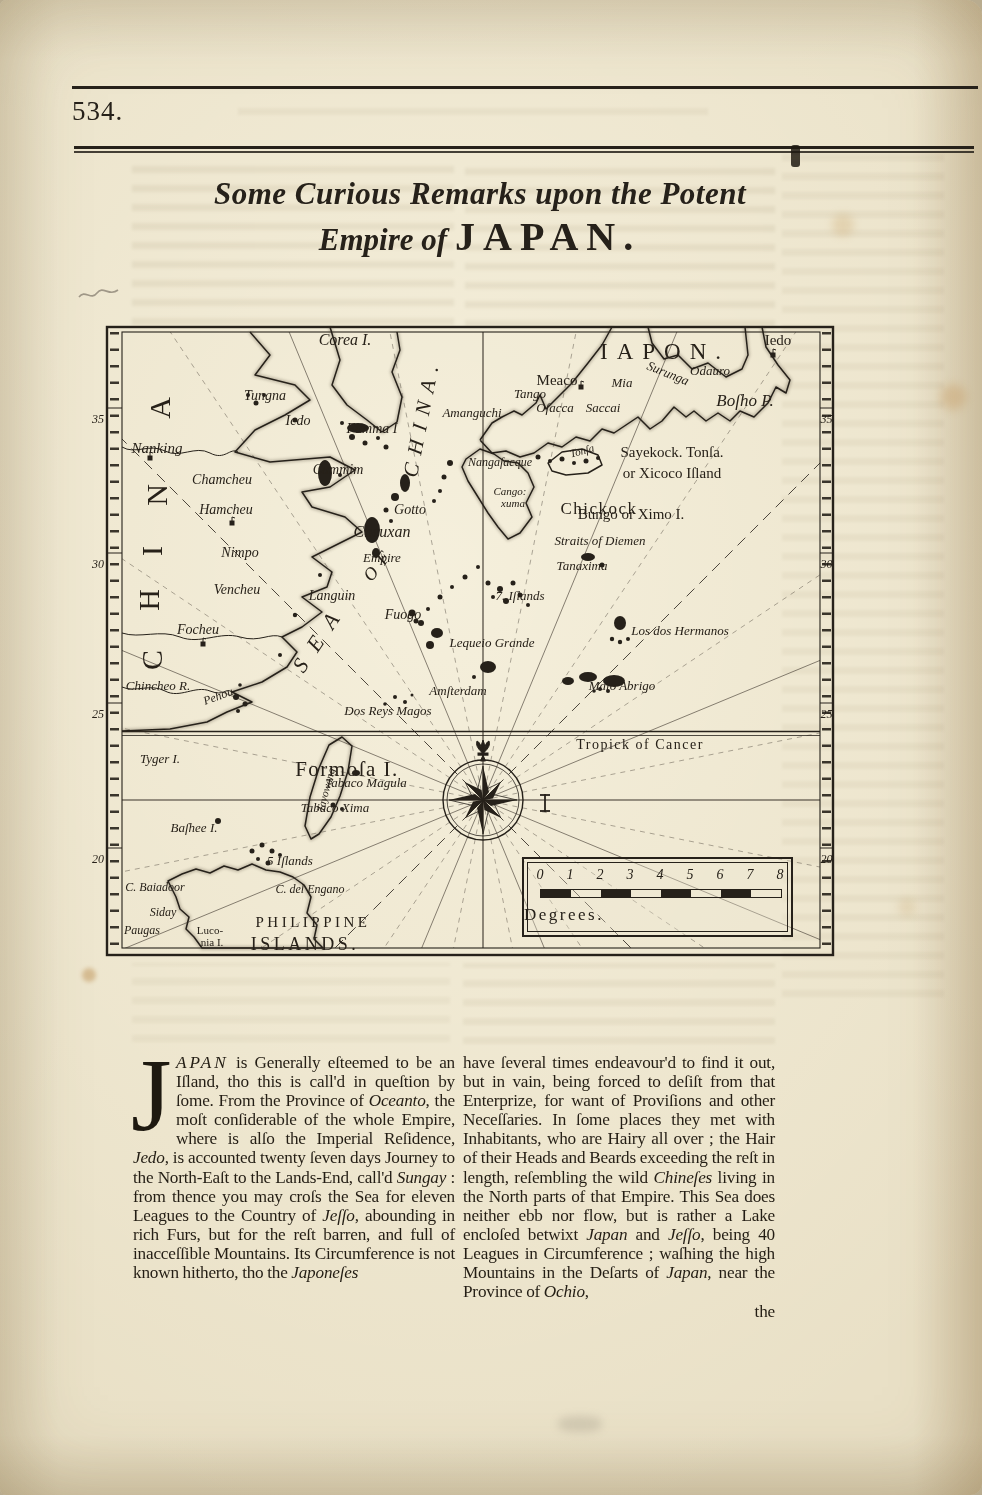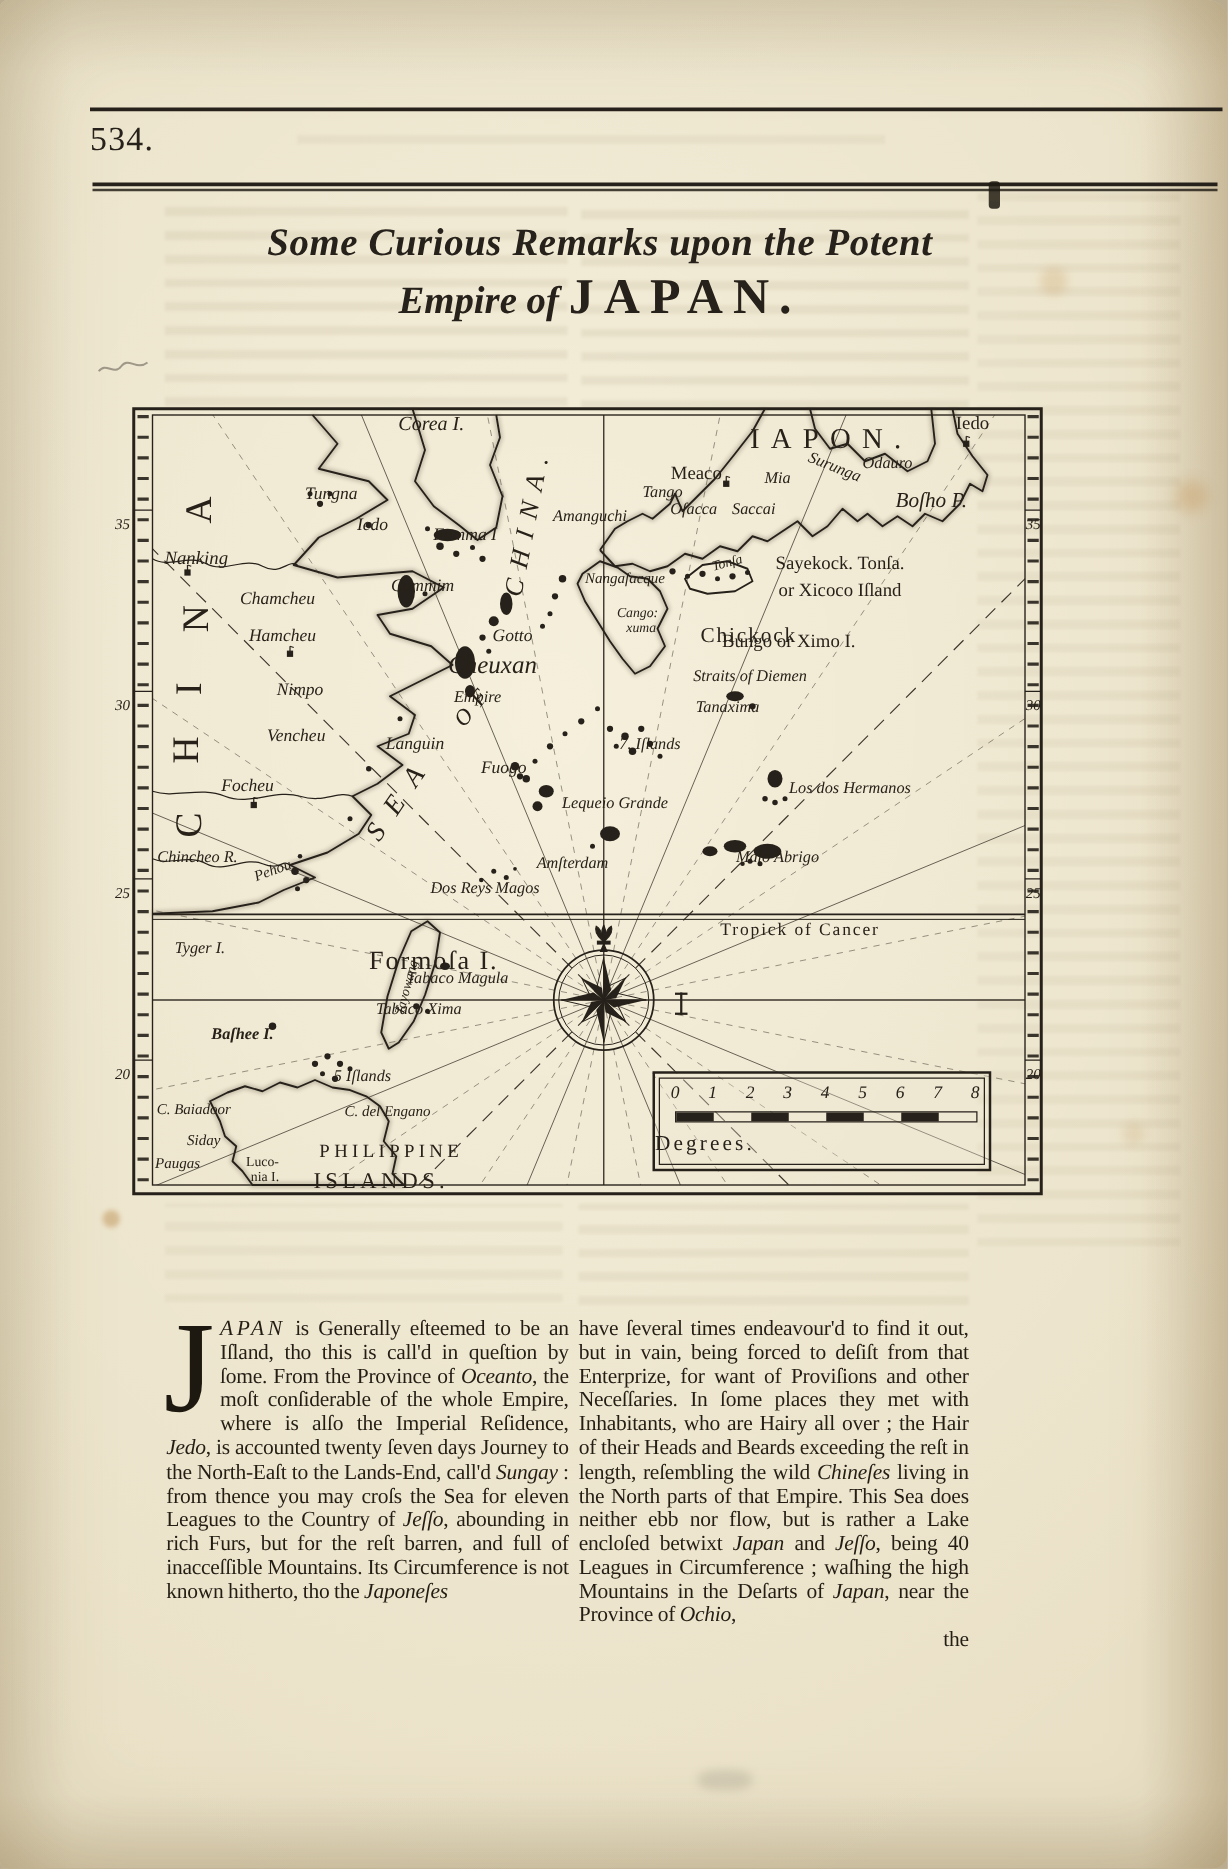--- a/index.html
+++ b/index.html
@@ -337,21 +337,21 @@
         <span class="ml it" style="left: 67px; top: 123px; font-size: 15px; transform: translate(-50%, -50%);">Nanking</span>
         <span class="ml it" style="left: 132px; top: 155px; font-size: 14px; transform: translate(-50%, -50%);">Chamcheu</span>
         <span class="ml it" style="left: 136px; top: 185px; font-size: 14px; transform: translate(-50%, -50%);">Hamcheu</span>
         <span class="ml it" style="left: 150px; top: 228px; font-size: 14px; transform: translate(-50%, -50%);">Nimpo</span>
         <span class="ml it" style="left: 147px; top: 265px; font-size: 14px; transform: translate(-50%, -50%);">Vencheu</span>
         <span class="ml it" style="left: 242px; top: 271px; font-size: 14px; transform: translate(-50%, -50%);">Languin</span>
         <span class="ml it" style="left: 108px; top: 305px; font-size: 14px; transform: translate(-50%, -50%);">Focheu</span>
         <span class="ml it" style="left: 68px; top: 360px; font-size: 13px; transform: translate(-50%, -50%);">Chincheo R.</span>
         <span class="ml it" style="left: 128px; top: 371px; font-size: 12px; transform: translate(-50%, -50%) rotate(-20deg);">Pehou</span>
         <span class="ml it" style="left: 320px; top: 185px; font-size: 14px; transform: translate(-50%, -50%);">Gotto</span>
-        <span class="ml it" style="left: 304px; top: 207px; font-size: 20px; transform: translate(-50%, -50%);">Cheuxan</span>
+        <span class="ml it" style="left: 292px; top: 207px; font-size: 16px; transform: translate(-50%, -50%);">Cheuxan</span>
         <span class="ml it" style="left: 292px; top: 232px; font-size: 13px; transform: translate(-50%, -50%);">Empire</span>
         <span class="ml it" style="left: 313px; top: 290px; font-size: 14px; transform: translate(-50%, -50%);">Fuogo</span>
         <span class="ml" style="left: 62px; top: 335px; font-size: 30px; transform: translate(-50%, -50%) rotate(-90deg);">C</span>
         <span class="ml" style="left: 59px; top: 275px; font-size: 30px; transform: translate(-50%, -50%) rotate(-90deg);">H</span>
         <span class="ml" style="left: 62px; top: 226px; font-size: 30px; transform: translate(-50%, -50%) rotate(-90deg);">I</span>
         <span class="ml" style="left: 67px; top: 170px; font-size: 30px; transform: translate(-50%, -50%) rotate(-90deg);">N</span>
         <span class="ml" style="left: 70px; top: 83px; font-size: 30px; transform: translate(-50%, -50%) rotate(-90deg);">A</span>
         <span class="ml it" style="left: 230px; top: 312px; font-size: 22px; letter-spacing: 14px; transform: translate(-50%, -50%) rotate(-56deg);">SEA</span>
         <span class="ml it" style="left: 289px; top: 238px; font-size: 18px; letter-spacing: 8px; transform: translate(-50%, -50%) rotate(-52deg);">OF</span>
         <span class="ml it" style="left: 332px; top: 92px; font-size: 21px; letter-spacing: 9px; transform: translate(-50%, -50%) rotate(-79deg);">CHINA.</span>
@@ -380,21 +380,21 @@
         <span class="ml it" style="left: 402px; top: 317px; font-size: 13px; transform: translate(-50%, -50%);">Lequeio Grande</span>
         <span class="ml it" style="left: 590px; top: 305px; font-size: 13px; transform: translate(-50%, -50%);">Los dos Hermanos</span>
         <span class="ml it" style="left: 532px; top: 360px; font-size: 13px; transform: translate(-50%, -50%);">Malo Abrigo</span>
         <span class="ml it" style="left: 368px; top: 365px; font-size: 13px; transform: translate(-50%, -50%);">Amſterdam</span>
         <span class="ml it" style="left: 298px; top: 385px; font-size: 13px; transform: translate(-50%, -50%);">Dos Reys Magos</span>
         <span class="ml it" style="left: 70px; top: 433px; font-size: 13px; transform: translate(-50%, -50%);">Tyger I.</span>
         <span class="ml" style="left: 257px; top: 444px; font-size: 21px; letter-spacing: 1.5px; transform: translate(-50%, -50%);">Formoſa I.</span>
         <span class="ml it" style="left: 236px; top: 465px; font-size: 11px; transform: translate(-50%, -50%) rotate(-75deg);">Tayowang</span>
         <span class="ml it" style="left: 276px; top: 457px; font-size: 13px; transform: translate(-50%, -50%);">Tabaco Magula</span>
         <span class="ml it" style="left: 245px; top: 482px; font-size: 13px; transform: translate(-50%, -50%);">Tabaco Xima</span>
-        <span class="ml it" style="left: 104px; top: 502px; font-size: 13px; transform: translate(-50%, -50%); font-weight: bold;">Baſhee I.</span>
+        <span class="ml it" style="left: 104px; top: 502px; font-size: 13px; transform: translate(-50%, -50%);">Baſhee I.</span>
         <span class="ml it" style="left: 200px; top: 535px; font-size: 13px; transform: translate(-50%, -50%);">5 Iſlands</span>
         <span class="ml it" style="left: 65px; top: 562px; font-size: 12px; transform: translate(-50%, -50%);">C. Baiadoor</span>
         <span class="ml it" style="left: 220px; top: 564px; font-size: 12px; transform: translate(-50%, -50%);">C. del Engano</span>
         <span class="ml it" style="left: 73px; top: 587px; font-size: 12px; transform: translate(-50%, -50%);">Siday</span>
         <span class="ml it" style="left: 52px; top: 605px; font-size: 12px; transform: translate(-50%, -50%);">Paugas</span>
         <span class="ml" style="left: 120px; top: 605px; font-size: 11px; transform: translate(-50%, -50%);">Luco-</span>
         <span class="ml" style="left: 122px; top: 617px; font-size: 11px; transform: translate(-50%, -50%);">nia I.</span>
         <span class="ml" style="left: 223px; top: 597px; font-size: 15px; letter-spacing: 3.5px; transform: translate(-50%, -50%);">PHILIPPINE</span>
         <span class="ml" style="left: 215px; top: 619px; font-size: 18px; letter-spacing: 3.5px; transform: translate(-50%, -50%);">ISLANDS.</span>
         <span class="ml" style="left: 550px; top: 420px; font-size: 14px; letter-spacing: 1.5px; transform: translate(-50%, -50%);">Tropick of Cancer</span>

